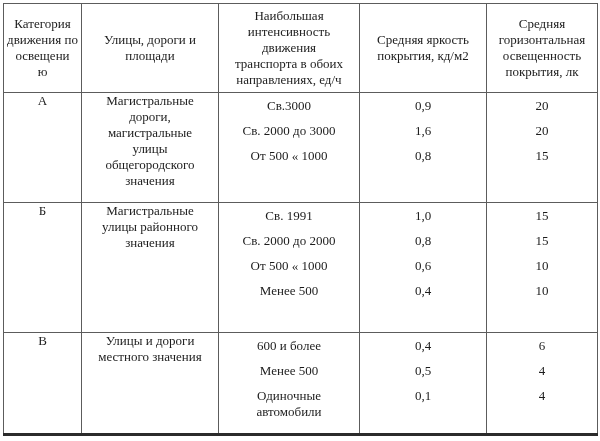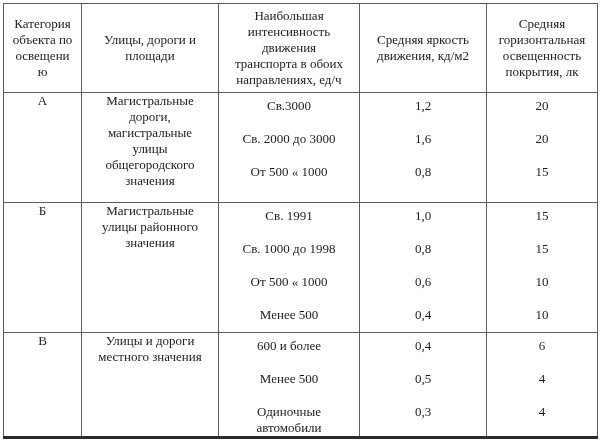--- a/index.html
+++ b/index.html
@@ -56,53 +56,53 @@
     padding-top: 5px;
   }
   .desc {
     padding-top: 4px;
     white-space: pre-line;
   }
   .stack {
     display: flex;
     flex-direction: column;
     justify-content: flex-start;
-    gap: 17px;
+    gap: 9px;
     padding-top: 5px;
   }
   .stack .item {
     white-space: pre-line;
   }
 </style>
 </head>
 <body>
 
 <table class="std">
   <colgroup>
     <col style="width:78px">
     <col style="width:137px">
     <col style="width:141px">
     <col style="width:127px">
     <col style="width:111px">
   </colgroup>
   <thead>
     <tr>
       <th>Категория
-объекта по
+движения по
 освещени
 ю</th>
       <th>Улицы, дороги и
 площади</th>
       <th>Наибольшая
 интенсивность
 движения
 транспорта в обоих
 направлениях, ед/ч</th>
       <th>Средняя яркость
-движения, кд/м2</th>
+покрытия, кд/м2</th>
       <th>Средняя
 горизонтальная
 освещенность
 покрытия, лк</th>
     </tr>
   </thead>
   <tbody>
 
     <tr class="block-a">
       <td class="cat">А</td>
@@ -114,21 +114,21 @@
 значения</td>
       <td>
         <div class="stack">
           <div class="item">Св.3000</div>
           <div class="item">Св. 2000 до 3000</div>
           <div class="item">От 500 « 1000</div>
         </div>
       </td>
       <td>
         <div class="stack">
-          <div class="item">1,2</div>
+          <div class="item">0,9</div>
           <div class="item">1,6</div>
           <div class="item">0,8</div>
         </div>
       </td>
       <td>
         <div class="stack">
           <div class="item">20</div>
           <div class="item">20</div>
           <div class="item">15</div>
         </div>
@@ -136,21 +136,21 @@
     </tr>
 
     <tr class="block-b">
       <td class="cat">Б</td>
       <td class="desc">Магистральные
 улицы районного
 значения</td>
       <td>
         <div class="stack">
           <div class="item">Св. 1991</div>
-          <div class="item">Св. 1000 до 1998</div>
+          <div class="item">Св. 2000 до 2000</div>
           <div class="item">От 500 « 1000</div>
           <div class="item">Менее 500</div>
         </div>
       </td>
       <td>
         <div class="stack">
           <div class="item">1,0</div>
           <div class="item">0,8</div>
           <div class="item">0,6</div>
           <div class="item">0,4</div>
@@ -175,21 +175,21 @@
           <div class="item">600 и более</div>
           <div class="item">Менее 500</div>
           <div class="item">Одиночные
 автомобили</div>
         </div>
       </td>
       <td>
         <div class="stack">
           <div class="item">0,4</div>
           <div class="item">0,5</div>
-          <div class="item">0,3</div>
+          <div class="item">0,1</div>
         </div>
       </td>
       <td>
         <div class="stack">
           <div class="item">6</div>
           <div class="item">4</div>
           <div class="item">4</div>
         </div>
       </td>
     </tr>

